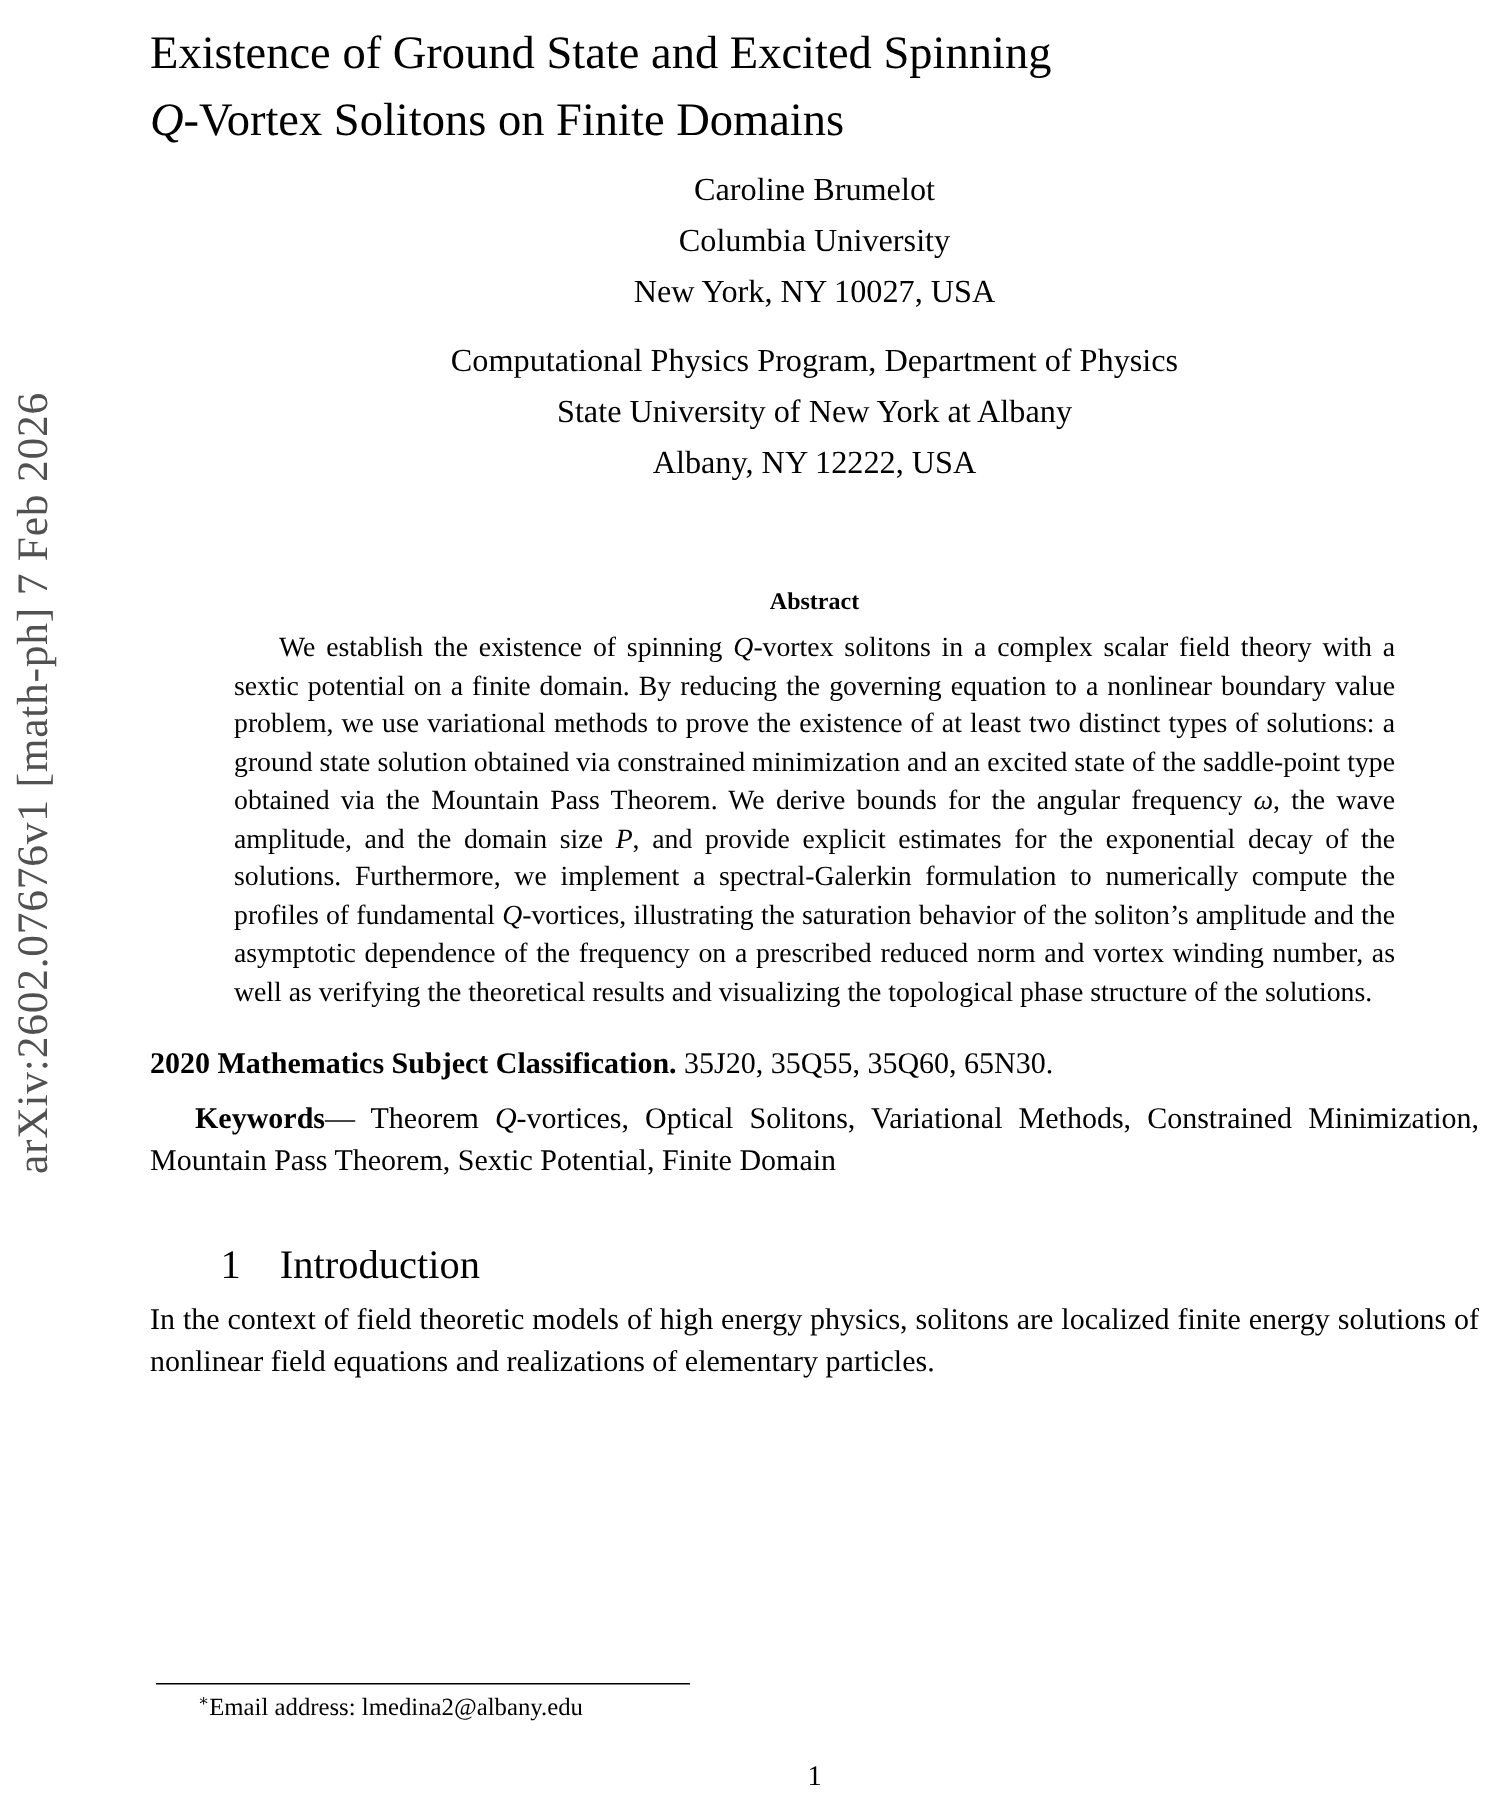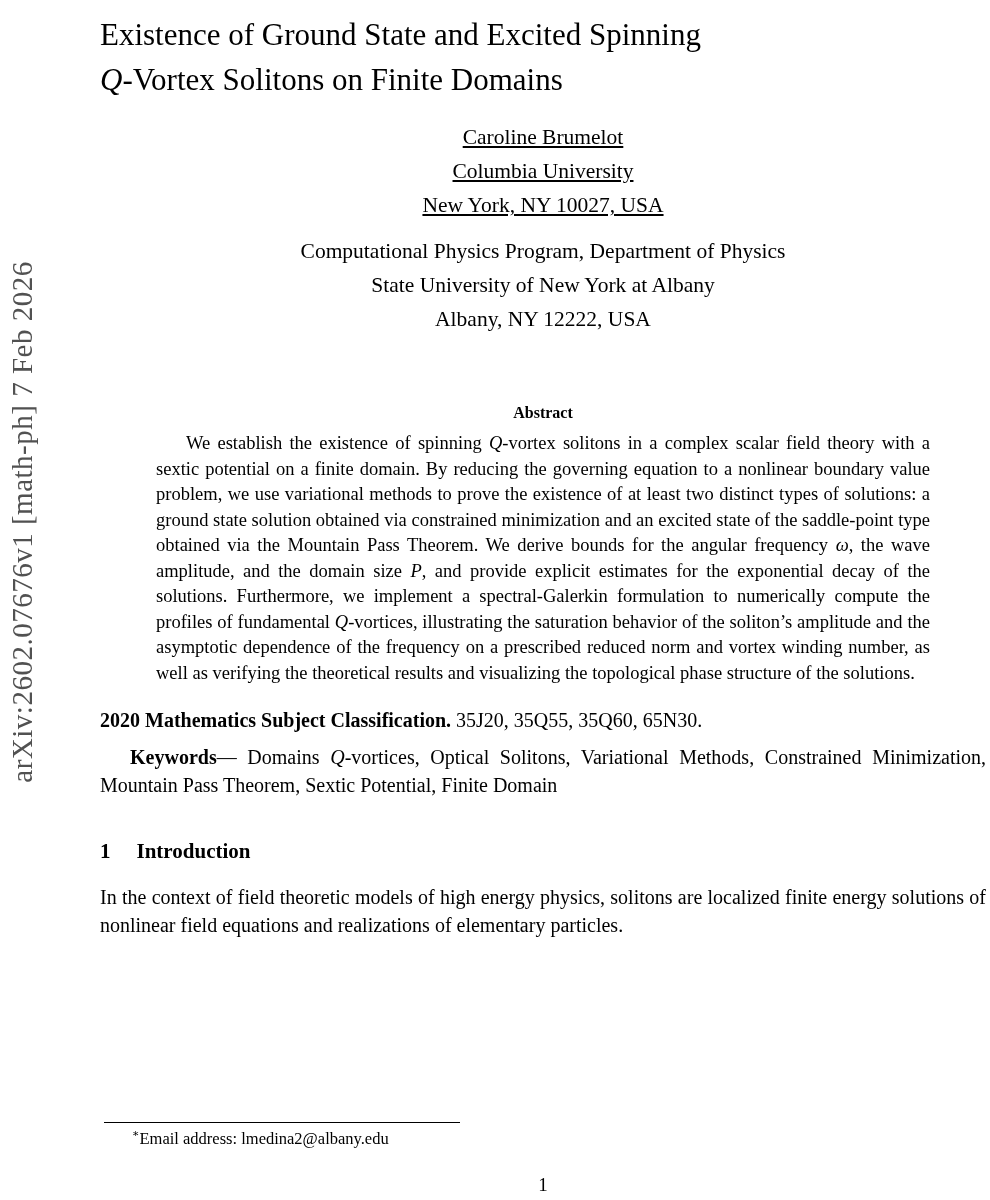--- a/index.html
+++ b/index.html
@@ -32,21 +32,21 @@
   }
 
   .title {
     margin-top: 12px;
     font-size: 31px;
     line-height: 45px;
     font-weight: normal;
   }
 
   .author-block { text-align: center; font-size: 21.5px; line-height: 34px; }
-  .author-block.first { margin-top: 18px; text-decoration: underline; }
+  .author-block.first { margin-top: 7px; }
   .author-block.second { margin-top: 12px; }
   .author-name sup { font-size: 14px; }
 
   .abstract-heading {
     margin-top: 68px;
     text-align: center;
     font-size: 16px;
     font-weight: bold;
   }
   .abstract-body {
@@ -67,27 +67,28 @@
   .keywords-line {
     margin-top: 9px;
     font-size: 20px;
     line-height: 28px;
     text-align: justify;
     text-indent: 30px;
   }
 
   .section-heading {
     margin-top: 40px;
-    font-size: 21px;
-    font-weight: bold;
+    font-size: 27px;
+    font-weight: normal;
+    margin-left: 47px;
   }
   .section-heading .sec-num { margin-right: 26px; }
 
   .intro-paragraph {
-    margin-top: 20px;
+    margin-top: 8px;
     font-size: 20px;
     line-height: 27.5px;
     text-align: justify;
   }
 
   .footnote {
     position: absolute;
     left: 104px; top: 1122px;
     width: 886px;
   }
@@ -134,21 +135,21 @@
     <div>Computational Physics Program, Department of Physics</div>
     <div>State University of New York at Albany</div>
     <div>Albany, NY 12222, USA</div>
   </div>
 
   <div class="abstract-heading">Abstract</div>
   <p class="abstract-body"><span>We establish the existence of spinning </span><span style="font-style: italic;">Q</span><span>-vortex solitons in a complex scalar field theory with a sextic potential on a finite domain. By reducing the governing equation to a nonlinear boundary value problem, we use variational methods to prove the existence of at least two distinct types of solutions: a ground state solution obtained via constrained minimization and an excited state of the saddle-point type obtained via the Mountain Pass Theorem. We derive bounds for the angular frequency </span><span style="font-style: italic;">ω</span><span>, the wave amplitude, and the domain size </span><span style="font-style: italic;">P</span><span>, and provide explicit estimates for the exponential decay of the solutions. Furthermore, we implement a spectral-Galerkin formulation to numerically compute the profiles of fundamental </span><span style="font-style: italic;">Q</span><span>-vortices, illustrating the saturation behavior of the soliton’s amplitude and the asymptotic dependence of the frequency on a prescribed reduced norm and vortex winding number, as well as verifying the theoretical results and visualizing the topological phase structure of the solutions.</span></p>
 
   <p class="msc-line"><span style="font-weight: bold;">2020 Mathematics Subject Classification.</span><span> 35J20, 35Q55, 35Q60, 65N30.</span></p>
 
-  <p class="keywords-line"><span style="font-weight: bold;">Keywords</span><span>— Domains </span><span style="font-style: italic;">Q</span><span>-vortices, Optical Solitons, Variational Methods, Constrained Minimization, Mountain Pass Theorem, Sextic Potential, Finite Domain</span></p>
+  <p class="keywords-line"><span style="font-weight: bold;">Keywords</span><span>— Theorem </span><span style="font-style: italic;">Q</span><span>-vortices, Optical Solitons, Variational Methods, Constrained Minimization, Mountain Pass Theorem, Sextic Potential, Finite Domain</span></p>
 
   <h2 class="section-heading">
     <span class="sec-num">1</span><span>Introduction</span>
   </h2>
 
   <p class="intro-paragraph">In the context of field theoretic models of high energy physics, solitons are localized finite energy solutions of nonlinear field equations and realizations of elementary particles.</p>
 
 </div>
 
 <div class="footnote">

